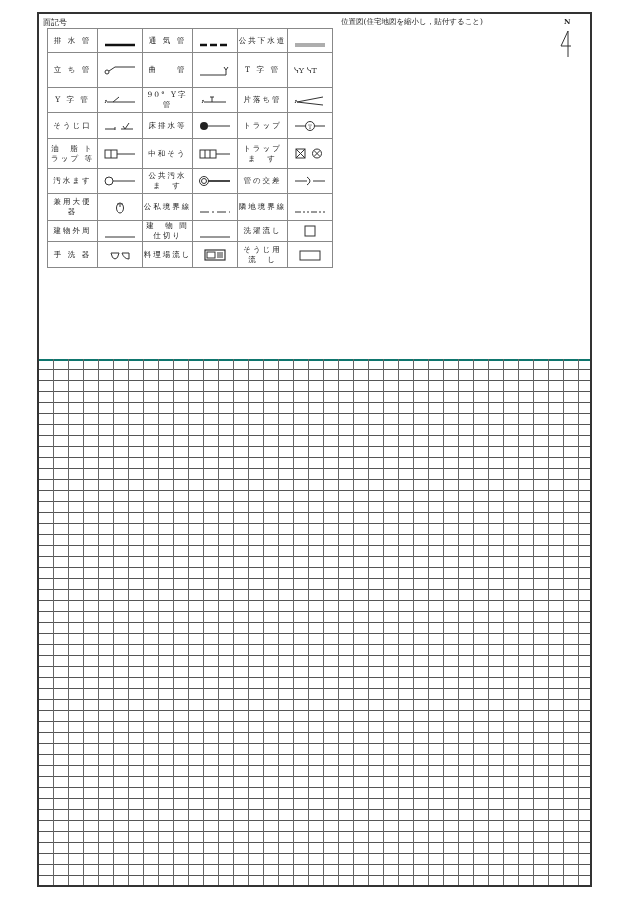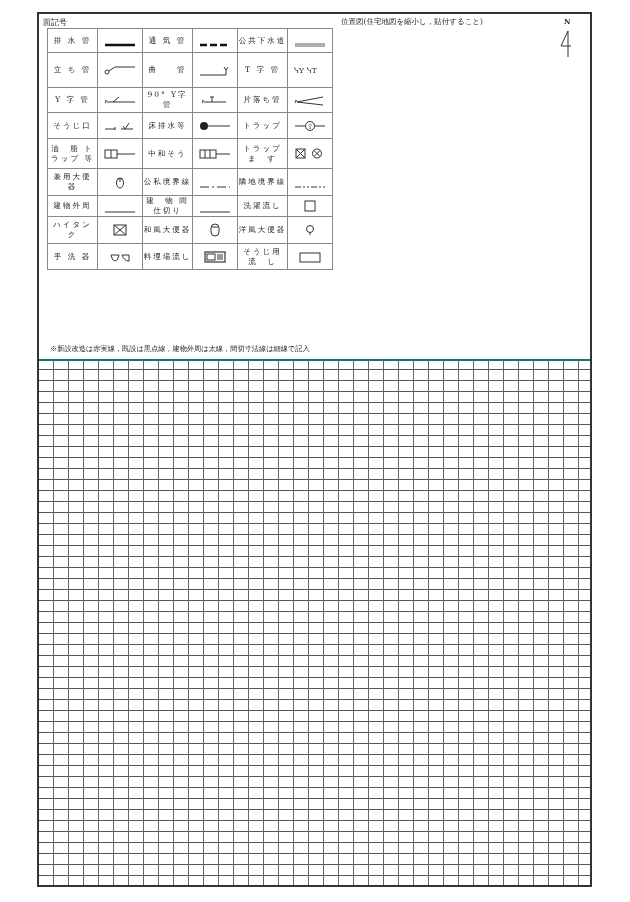--- a/index.html
+++ b/index.html
@@ -149,20 +149,43 @@
               <svg width="34" height="14">
                 <rect x="3" y="2" width="9" height="9" fill="none" stroke="#333"></rect>
                 <line x1="3" y1="2" x2="12" y2="11" stroke="#333"></line>
                 <line x1="12" y1="2" x2="3" y2="11" stroke="#333"></line>
                 <circle cx="24" cy="6.5" r="4.5" fill="none" stroke="#333"></circle>
                 <line x1="21" y1="3.5" x2="27" y2="9.5" stroke="#333"></line>
                 <line x1="27" y1="3.5" x2="21" y2="9.5" stroke="#333"></line>
               </svg>
             </td>
           </tr>
+          <tr style="height: 25px;">
+            <td class="lbl">汚水ます</td>
+            <td class="sym">
+              <svg width="34" height="14">
+                <circle cx="6" cy="7" r="4" fill="none" stroke="#333"></circle>
+                <line x1="10" y1="7" x2="32" y2="7" stroke="#333"></line>
+              </svg>
+            </td>
+            <td class="lbl">公共汚水 ま　す</td>
+            <td class="sym">
+              <svg width="34" height="14">
+                <circle cx="6" cy="7" r="4.5" fill="none" stroke="#333"></circle>
+                <circle cx="6" cy="7" r="2.5" fill="none" stroke="#333"></circle>
+                <line x1="10" y1="7" x2="32" y2="7" stroke="#333" stroke-width="1.8"></line>
+              </svg>
+            </td>
+            <td class="lbl">管の交差</td>
+            <td class="sym">
+              <svg width="34" height="14">
+                <path d="M2 7 L14 7 M20 7 L32 7 M14 3 Q20 7 14 11" fill="none" stroke="#333"></path>
+              </svg>
+            </td>
+          </tr>
           <tr style="height: 27px;">
             <td class="lbl">兼用大便 器</td>
             <td class="sym">
               <svg width="34" height="14">
                 <ellipse cx="17" cy="8" rx="3.5" ry="5" fill="none" stroke="#333"></ellipse>
                 <path d="M14 4 L20 4 M16 6 L18 6" stroke="#333"></path>
               </svg>
             </td>
             <td class="lbl">公私境界線</td>
             <td class="sym">
@@ -187,44 +210,20 @@
             <td class="lbl">建　物 間仕切り</td>
             <td class="sym">
               <svg width="34" height="14">
                 <line x1="2" y1="13" x2="32" y2="13" stroke="#333"></line>
               </svg>
             </td>
             <td class="lbl">洗濯流し</td>
             <td class="sym">
               <svg width="34" height="14">
                 <rect x="12" y="2" width="10" height="10" fill="none" stroke="#333"></rect>
-              </svg>
-            </td>
-          </tr>
-          <tr style="height: 27px;">
-            <td class="lbl">ハイタン ク</td>
-            <td class="sym">
-              <svg width="34" height="14">
-                <rect x="11" y="2" width="12" height="10" fill="none" stroke="#333"></rect>
-                <line x1="11" y1="2" x2="23" y2="12" stroke="#333"></line>
-                <line x1="23" y1="2" x2="11" y2="12" stroke="#333"></line>
-              </svg>
-            </td>
-            <td class="lbl">和風大便器</td>
-            <td class="sym">
-              <svg width="34" height="14">
-                <rect x="13" y="1" width="8" height="12" rx="4" fill="none" stroke="#333"></rect>
-                <line x1="14" y1="4" x2="20" y2="4" stroke="#333"></line>
-              </svg>
-            </td>
-            <td class="lbl">洋風大便器</td>
-            <td class="sym">
-              <svg width="34" height="14">
-                <circle cx="17" cy="6" r="3.5" fill="none" stroke="#333"></circle>
-                <line x1="17" y1="9.5" x2="17" y2="12" stroke="#333"></line>
               </svg>
             </td>
           </tr>
           <tr style="height: 26px;">
             <td class="lbl">手 洗 器</td>
             <td class="sym">
               <svg width="34" height="14">
                 <path d="M8 5 L16 5 Q15 11 12 11 Q9 11 8 5 Z" fill="none" stroke="#333"></path>
                 <path d="M19 5 L26 5 L26 11 Q21 11 19 5 Z" fill="none" stroke="#333"></path>
               </svg>
@@ -242,21 +241,20 @@
             <td class="lbl">そうじ用 流　し</td>
             <td class="sym">
               <svg width="34" height="14">
                 <rect x="7" y="3" width="20" height="9" fill="none" stroke="#333"></rect>
               </svg>
             </td>
           </tr>
         </tbody>
     </table>
 
-    <div class="note">※新設改造は赤実線，既設は黒点線，建物外周は太線，間切寸法線は細線で記入</div>
 
     <div class="location-title">位置図(住宅地図を縮小し，貼付すること)</div>
     <div class="north-label">N</div>
     <div class="north-arrow">
       <svg width="14" height="28" viewBox="0 0 14 28">
         <path d="M9 1 L2 16 L12 16 M9 1 L9 27" fill="none" stroke="#333" stroke-width="1"></path>
       </svg>
     </div>
   </div>
   <div class="grid"></div>

